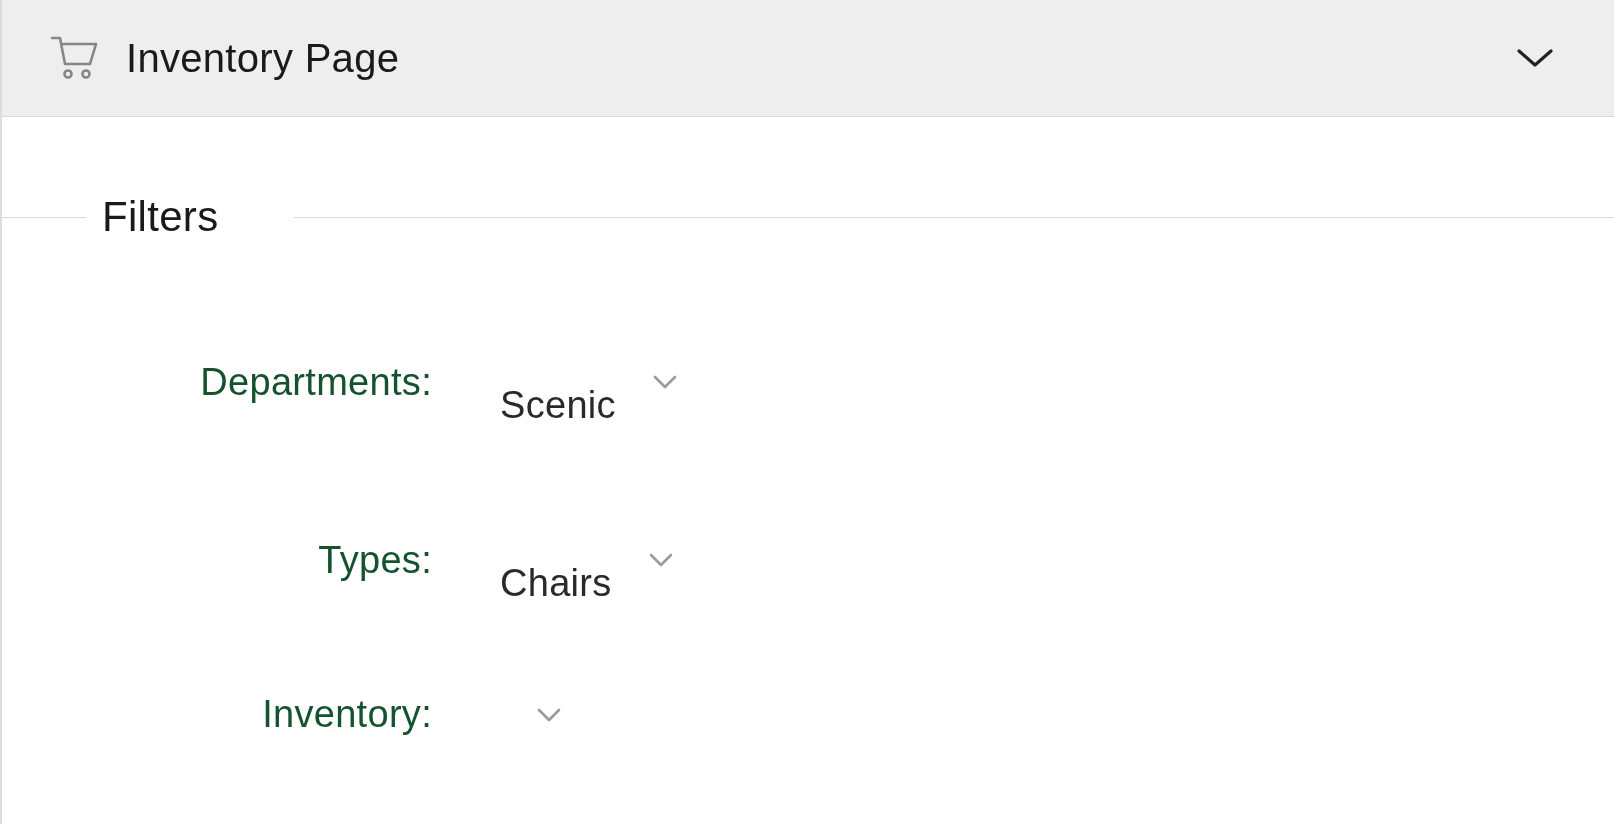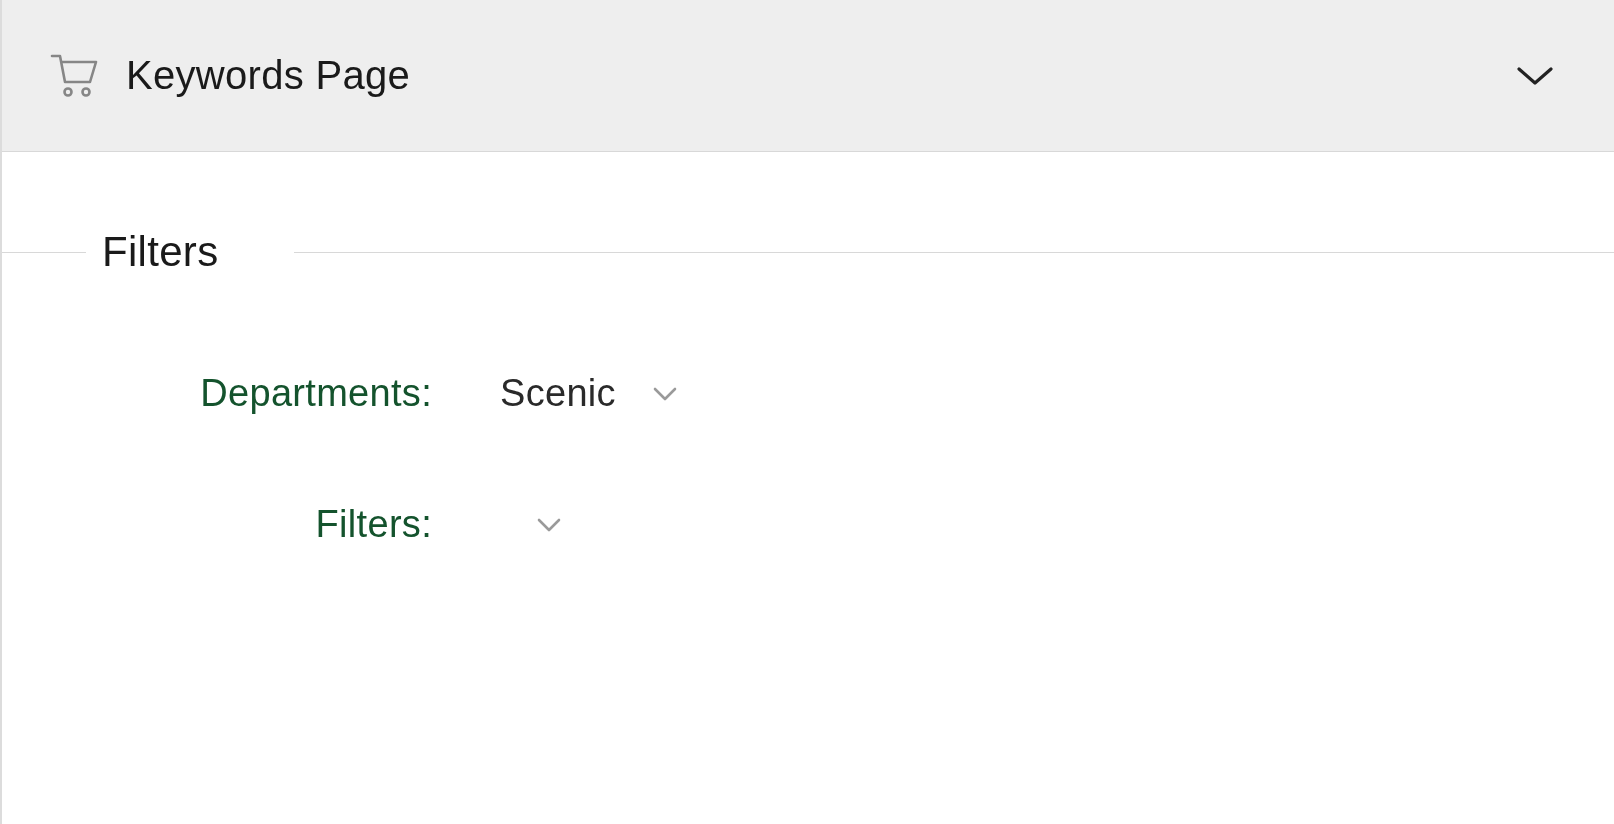--- a/index.html
+++ b/index.html
@@ -101,20 +101,21 @@
       display: flex;
       align-items: center;
       margin-left: 68px;
       cursor: pointer;
     }
     .filter-value {
       font-size: 38px;
       color: #2a2a2a;
       font-weight: 400;
       letter-spacing: 0.3px;
+      margin-top: 47px;
     }
     .filter-chevron {
       margin-left: 36px;
       color: #9a9a9a;
     }
     svg {
       display: block;
     }
   </style>
 </head>
@@ -123,21 +124,21 @@
 <div class="container">
 
   <div class="header">
     <span class="cart-icon">
       <svg width="48" height="44" viewBox="0 0 48 44" fill="none" stroke="currentColor" stroke-width="2.6">
         <path d="M2 2 L10 2 L15 28 L40 28 L46 8 L12 8" stroke-linejoin="round" stroke-linecap="round"></path>
         <circle cx="18" cy="38" r="3.5"></circle>
         <circle cx="36" cy="38" r="3.5"></circle>
       </svg>
     </span>
-    <span class="header-title">Keywords Page</span>
+    <span class="header-title">Inventory Page</span>
     <span class="header-chevron">
       <svg width="38" height="22" viewBox="0 0 38 22" fill="none" stroke="currentColor" stroke-width="3.2" stroke-linecap="round" stroke-linejoin="round">
         <path d="M3 4 L19 18 L35 4"></path>
       </svg>
     </span>
   </div>
 
   <div class="content">
     <div class="filters-section">
 
@@ -156,23 +157,34 @@
           <div class="filter-value-wrap">
             <span class="filter-value">Scenic</span>
             <span class="filter-chevron">
               <svg width="26" height="16" viewBox="0 0 26 16" fill="none" stroke="currentColor" stroke-width="2.6" stroke-linecap="round" stroke-linejoin="round">
                 <path d="M3 3 L13 13 L23 3"></path>
               </svg>
             </span>
           </div>
         </div>
 
+        <div class="filter-row">
+          <div class="filter-label">Types:</div>
+          <div class="filter-value-wrap">
+            <span class="filter-value">Chairs</span>
+            <span class="filter-chevron">
+              <svg width="26" height="16" viewBox="0 0 26 16" fill="none" stroke="currentColor" stroke-width="2.6" stroke-linecap="round" stroke-linejoin="round">
+                <path d="M3 3 L13 13 L23 3"></path>
+              </svg>
+            </span>
+          </div>
+        </div>
 
         <div class="filter-row">
-          <div class="filter-label">Filters:</div>
+          <div class="filter-label">Inventory:</div>
           <div class="filter-value-wrap">
             <span class="filter-chevron">
               <svg width="26" height="16" viewBox="0 0 26 16" fill="none" stroke="currentColor" stroke-width="2.6" stroke-linecap="round" stroke-linejoin="round">
                 <path d="M3 3 L13 13 L23 3"></path>
               </svg>
             </span>
           </div>
         </div>
 
       </div>

